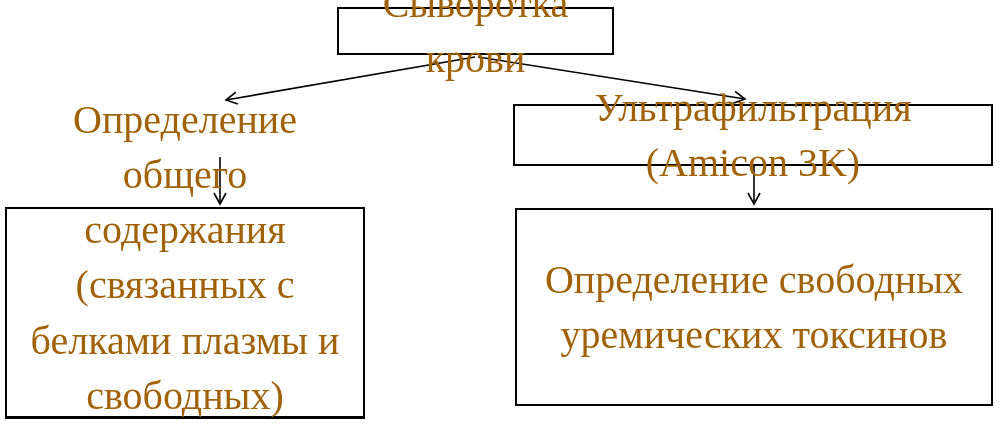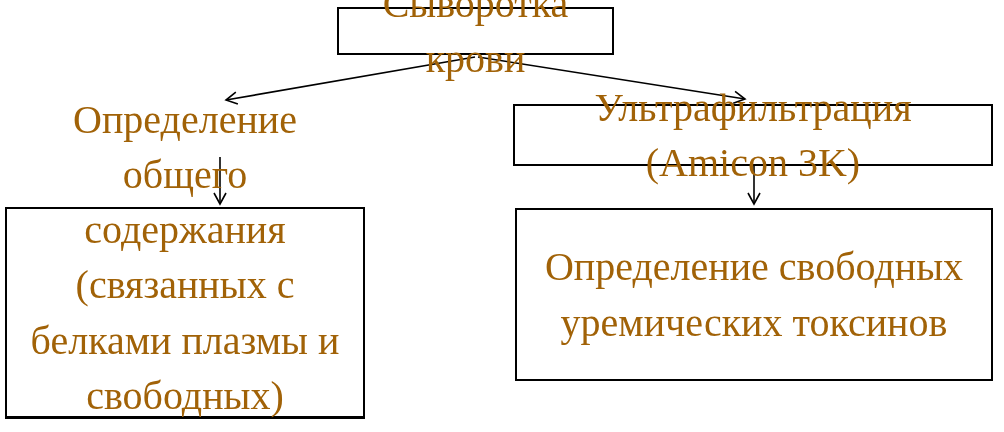--- a/index.html
+++ b/index.html
@@ -39,21 +39,21 @@
     white-space: pre-line;
     font-size: 40px;
     line-height: 1.38;
     color: #a16207;
     padding: 0 8px;
   }
   .node-root        { left: 337px; top: 7px;   width: 277px; height: 48px; }
   .node-left-method { left: 7px;   top: 103px; width: 426px; height: 54px; }
   .node-right-method{ left: 513px; top: 104px; width: 480px; height: 62px; }
   .node-left-result { left: 5px;   top: 207px; width: 360px; height: 212px; border-bottom-width: 3px; }
-  .node-right-result{ left: 515px; top: 208px; width: 478px; height: 173px; }
+  .node-right-result{ left: 515px; top: 208px; width: 478px; height: 198px; }
 </style>
 </head>
 <body>
 
 <div class="canvas">
 
   <svg class="edges" width="1004" height="432" viewBox="0 0 1004 432" xmlns="http://www.w3.org/2000/svg">
     <defs>
       <marker id="openArrow" markerWidth="18" markerHeight="18" refX="13" refY="7" orient="auto" markerUnits="userSpaceOnUse">
         <path d="M2,1 L13,7 L2,13" fill="none" stroke="#000000" stroke-width="1.6"></path>

